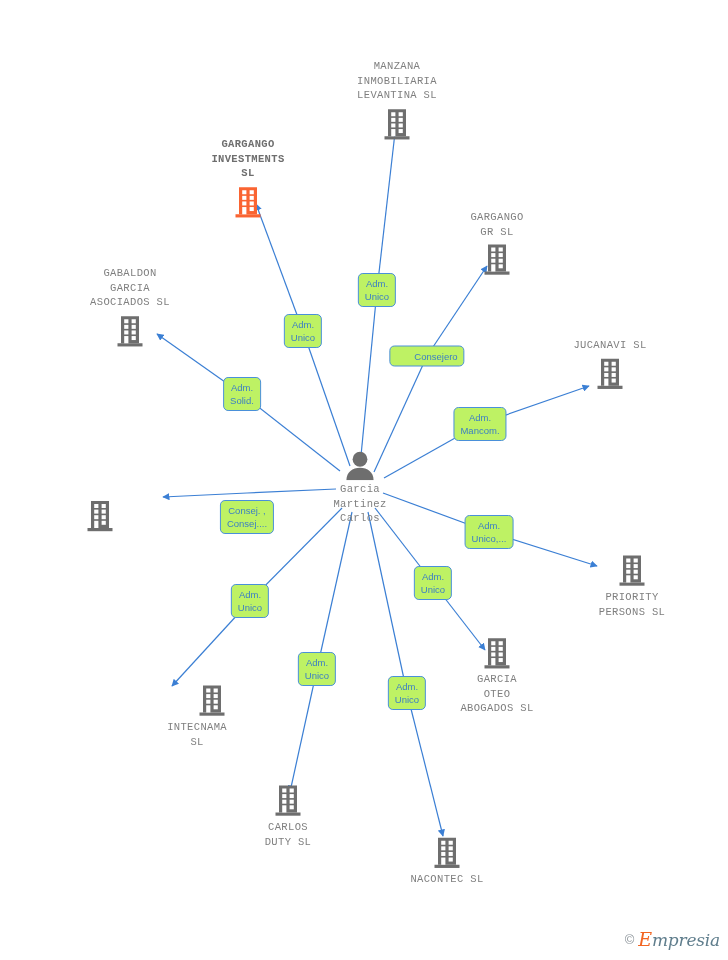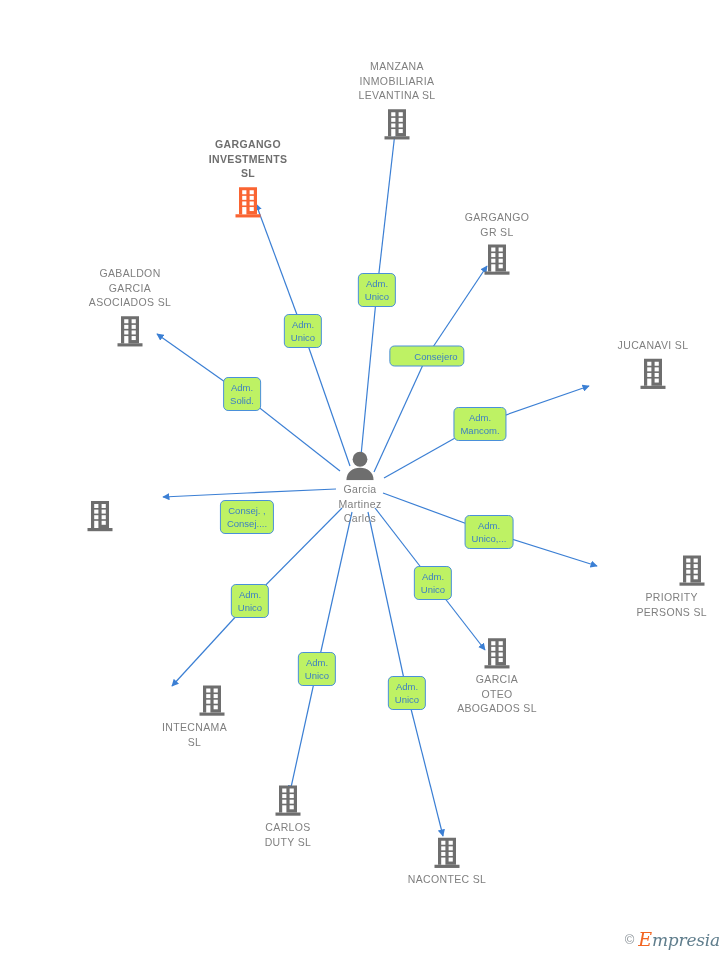--- a/index.html
+++ b/index.html
@@ -26,20 +26,21 @@
     height: 960px;
   }
   .node {
     position: absolute;
     transform: translate(-50%, -50%);
     display: flex;
     flex-direction: column;
     align-items: center;
     width: 150px;
     cursor: pointer;
+    font-family: Liberation Mono, monospace;
   }
   .node.label-above {
     flex-direction: column-reverse;
   }
   .node-label {
     font-size: 10.5px;
     line-height: 14.5px;
     letter-spacing: 0.35px;
     text-align: center;
     color: #7f7f7f;
@@ -201,40 +202,40 @@
             <rect x="16.6" y="10.6" width="4.2" height="4.0"></rect>
             <rect x="9.2" y="16.2" width="4.2" height="4.0"></rect>
             <rect x="16.6" y="16.2" width="4.2" height="4.0"></rect>
             <rect x="9.2" y="21.8" width="4.2" height="7.2"></rect>
             <rect x="16.6" y="21.8" width="4.2" height="4.0"></rect>
           </g>
         </svg>
         <div class="node-label">GARGANGO
 GR  SL</div>
       </div>
-      <div class="node label-above" style="left: 653px; top: 365px;">
+      <div class="node label-above" style="left: 610px; top: 365px;">
         <svg viewBox="0 0 30 34" class="node-icon">
           <g fill="#6e6e6e">
             <rect x="6" y="2" width="18" height="27"></rect>
             <rect x="2.5" y="29" width="25" height="3.2"></rect>
           </g>
           <g fill="#ffffff">
             <rect x="9.2" y="5" width="4.2" height="4.0"></rect>
             <rect x="16.6" y="5" width="4.2" height="4.0"></rect>
             <rect x="9.2" y="10.6" width="4.2" height="4.0"></rect>
             <rect x="16.6" y="10.6" width="4.2" height="4.0"></rect>
             <rect x="9.2" y="16.2" width="4.2" height="4.0"></rect>
             <rect x="16.6" y="16.2" width="4.2" height="4.0"></rect>
             <rect x="9.2" y="21.8" width="4.2" height="7.2"></rect>
             <rect x="16.6" y="21.8" width="4.2" height="4.0"></rect>
           </g>
         </svg>
         <div class="node-label">JUCANAVI SL</div>
       </div>
-      <div class="node" style="left: 632px; top: 585px; align-items: flex-end;">
+      <div class="node" style="left: 632px; top: 585px;">
         <svg viewBox="0 0 30 34" class="node-icon">
           <g fill="#6e6e6e">
             <rect x="6" y="2" width="18" height="27"></rect>
             <rect x="2.5" y="29" width="25" height="3.2"></rect>
           </g>
           <g fill="#ffffff">
             <rect x="9.2" y="5" width="4.2" height="4.0"></rect>
             <rect x="16.6" y="5" width="4.2" height="4.0"></rect>
             <rect x="9.2" y="10.6" width="4.2" height="4.0"></rect>
             <rect x="16.6" y="10.6" width="4.2" height="4.0"></rect>

